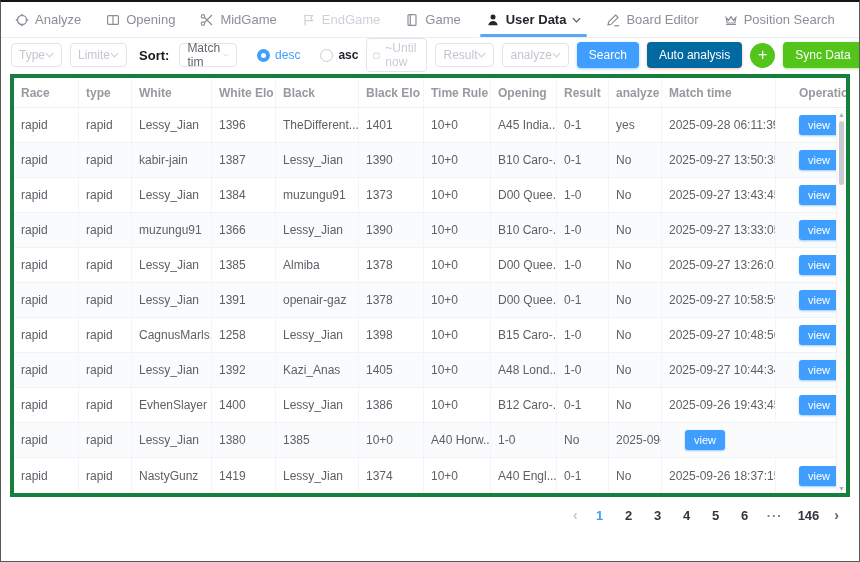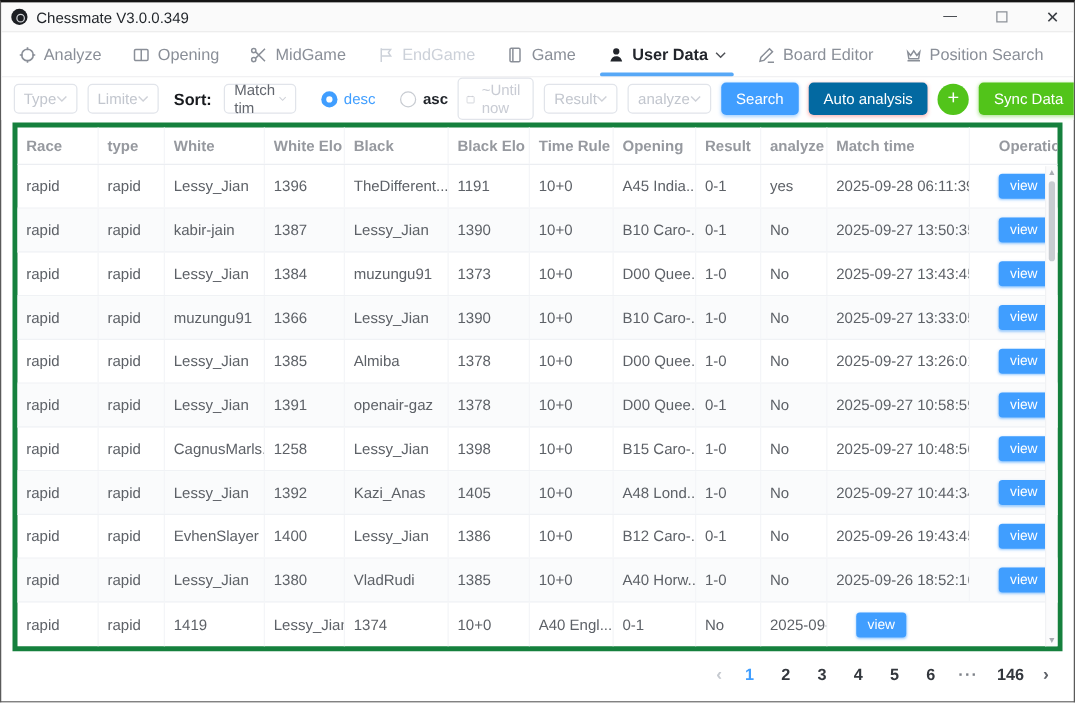--- a/index.html
+++ b/index.html
@@ -85,31 +85,20 @@
   .pg.dots { color:#7d8188; letter-spacing:1px; }
   .pgarrow { color:#5f636a; font-size:14px; cursor:default; }
   .pgarrow.disabled { color:#c6cad0; }
   svg { display:block; }
 </style>
 </head>
 <body>
 
 <div class="window">
 
-  <div class="titlebar">
-    <span class="appicon"></span>
-    <span class="titletext">Chessmate V3.0.0.349</span>
-    <div class="wincontrols">
-      <span class="winbtn" style="font-size:11px;">—</span>
-      <span class="winbtn">
-          <span class="maxbox"></span>
-        </span>
-      <span class="winbtn">✕</span>
-    </div>
-  </div>
 
   <div class="nav">
     <div class="nav-item">
       <svg class="nicon" viewBox="0 0 14 14" fill="none" stroke="currentColor" stroke-width="1.3">
           <circle cx="7" cy="7" r="4.6"></circle>
           <path d="M7 .8v2.4M7 10.8v2.4M.8 7h2.4M10.8 7h2.4"></path>
         </svg>
       <span>Analyze</span>
     </div>
     <div class="nav-item">
@@ -245,21 +234,21 @@
       <div class="c">Operation</div>
     </div>
     <div class="tbody">
 
         <div class="trow cols">
           <div class="c">rapid</div>
           <div class="c">rapid</div>
           <div class="c">Lessy_Jian</div>
           <div class="c">1396</div>
           <div class="c">TheDifferent...</div>
-          <div class="c">1191</div>
+          <div class="c">1401</div>
           <div class="c">10+0</div>
           <div class="c">A45 India...</div>
           <div class="c">0-1</div>
           <div class="c">yes</div>
           <div class="c">2025-09-28 06:11:39</div>
           <div class="c">
             <button class="viewbtn">view</button>
           </div>
         </div>
 
@@ -397,35 +386,35 @@
           <div class="c">
             <button class="viewbtn">view</button>
           </div>
         </div>
 
         <div class="trow cols">
           <div class="c">rapid</div>
           <div class="c">rapid</div>
           <div class="c">Lessy_Jian</div>
           <div class="c">1380</div>
-          <div class="c">VladRudi</div>
           <div class="c">1385</div>
           <div class="c">10+0</div>
           <div class="c">A40 Horw...</div>
           <div class="c">1-0</div>
           <div class="c">No</div>
           <div class="c">2025-09-26 18:52:16</div>
           <div class="c">
             <button class="viewbtn">view</button>
           </div>
         </div>
 
         <div class="trow cols">
           <div class="c">rapid</div>
           <div class="c">rapid</div>
+          <div class="c">NastyGunz</div>
           <div class="c">1419</div>
           <div class="c">Lessy_Jian</div>
           <div class="c">1374</div>
           <div class="c">10+0</div>
           <div class="c">A40 Engl...</div>
           <div class="c">0-1</div>
           <div class="c">No</div>
           <div class="c">2025-09-26 18:37:15</div>
           <div class="c">
             <button class="viewbtn">view</button>

